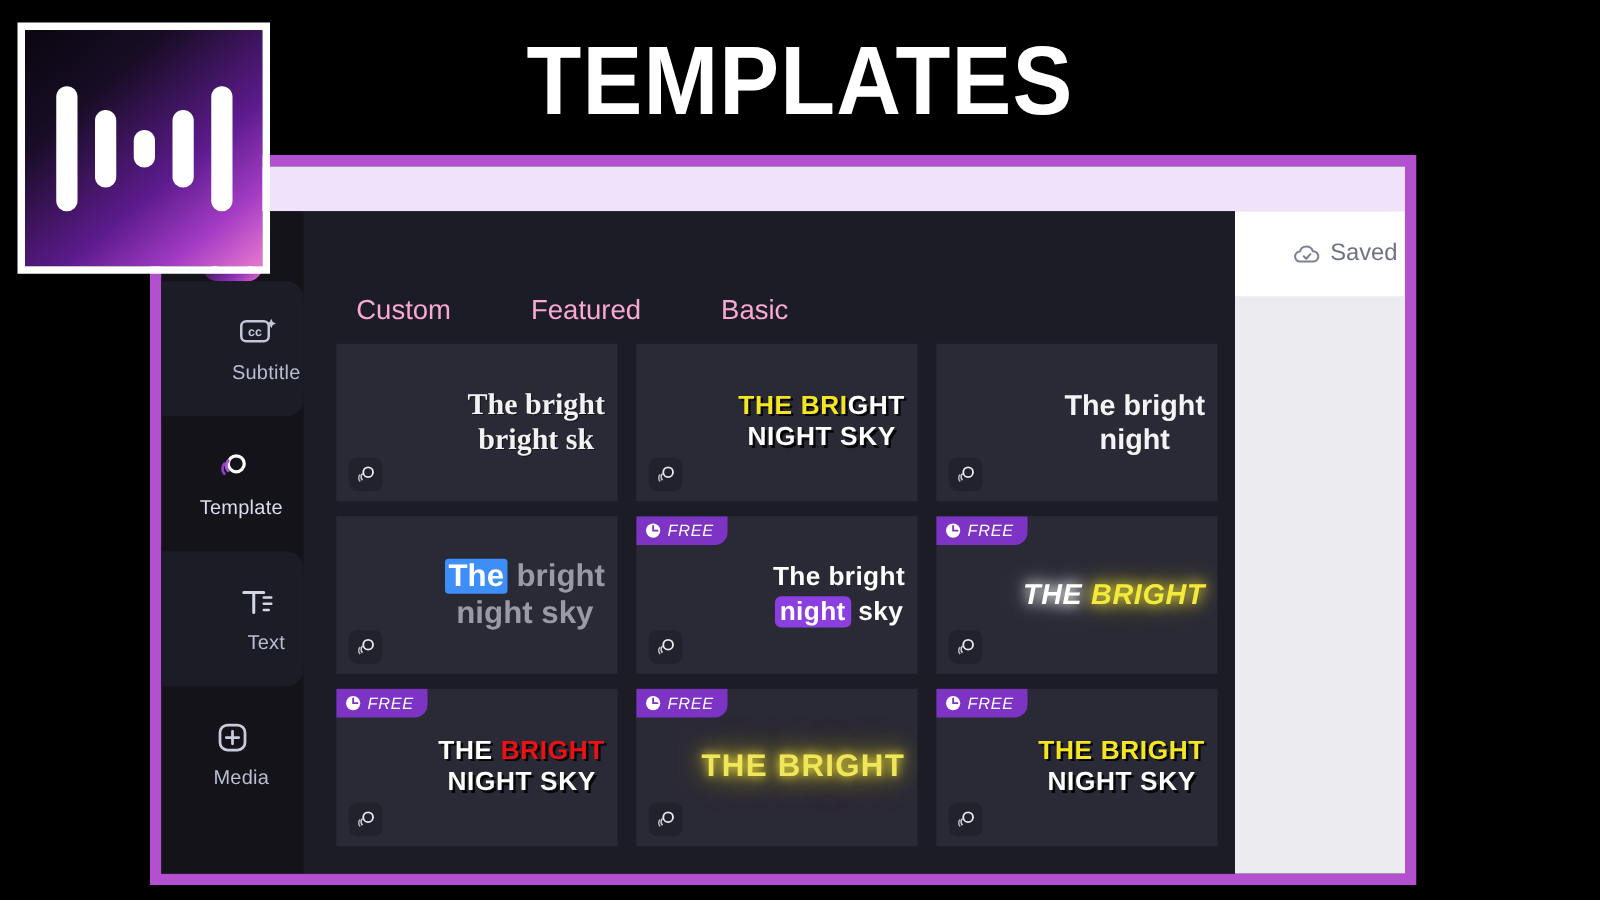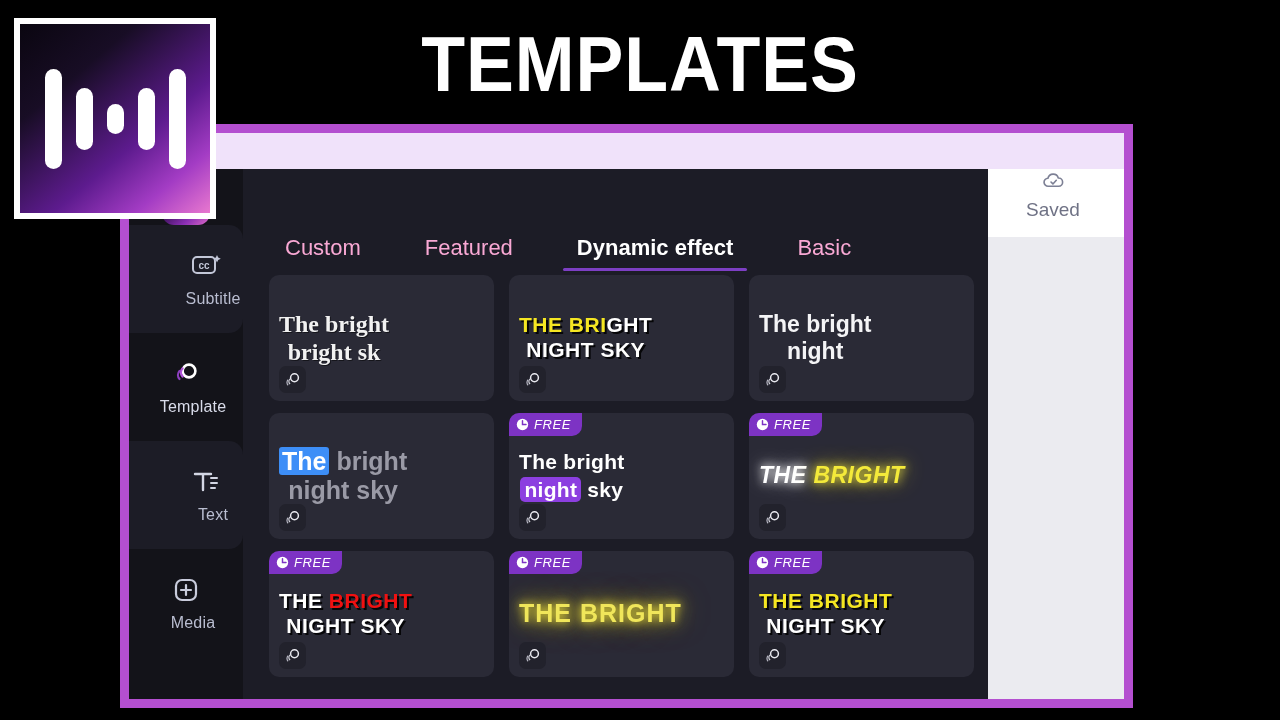--- a/index.html
+++ b/index.html
@@ -91,23 +91,23 @@
     height: 3px; background: #7d3fc4; border-radius: 2px;
   }
 
   .grid {
     display: grid;
     grid-template-columns: repeat(3, 225px);
     gap: 12px 15px;
     padding: 4px 0 0 26px;
   }
   .card {
-    position: relative; height: 126px; border-radius: 10px;
+    position: relative; height: 126px; border-radius: 0;
     background: #2a2a36; overflow: hidden;
-    display: flex; align-items: center; justify-content: flex-start;
+    display: flex; align-items: center; justify-content: flex-end;
   }
   .card-text {
     text-align: center; line-height: 1.18; padding: 0 10px;
     position: relative; z-index: 1;
   }
 
   
   .t-serif { font-family: "Liberation Serif", serif; font-weight: bold;
     font-size: 24px; color: #f2f2f2; text-shadow: 1px 1px 0 rgba(0,0,0,.5); }
   .t-bold { font-family: "Liberation Sans", sans-serif; font-weight: bold;
@@ -154,22 +154,22 @@
     display: flex; align-items: center; justify-content: center;
   }
   .card-layer-ico svg { width: 18px; height: 18px; display: block; }
 
   
   .rpanel {
     flex: 0 0 136px; background: #ebebf0; position: relative;
   }
   .rpanel-top {
     height: 68px; background: #ffffff;
-    display: flex; align-items: center; justify-content: flex-start;
-    padding-right: 6px; gap: 7px; flex-direction: column;
+    display: flex; align-items: center; justify-content: flex-end;
+    padding-right: 6px; gap: 7px;
   }
   .rpanel-top .cloud { width: 23px; height: 23px; display: block; flex: 0 0 auto; }
   .saved-label { font-size: 19px; color: #6f7285; white-space: nowrap; }
 
   
   .logo-badge {
     position: absolute; left: 14px; top: 18px;
     width: 202px; height: 201px;
     background: linear-gradient(140deg, #0a0610 0%, #180d25 28%, #5d1b8e 62%, #a33cc4 82%, #e878cf 100%);
     border: 6px solid #ffffff; z-index: 40;
@@ -244,21 +244,20 @@
           </svg>
           <span class="ri-label">Media</span>
         </div>
       </div>
 
       <div class="tpanel">
 
         <div class="tabs">
           <div class="tab">Custom</div>
           <div class="tab">Featured</div>
-          <div class="tab is-active">Dynamic effect</div>
           <div class="tab">Basic</div>
         </div>
 
         <div class="grid">
 
           <div class="card">
             <div class="card-text t-serif">
               <div><span>The bright</span></div>
               <div><span>bright sk</span></div>
             </div>

